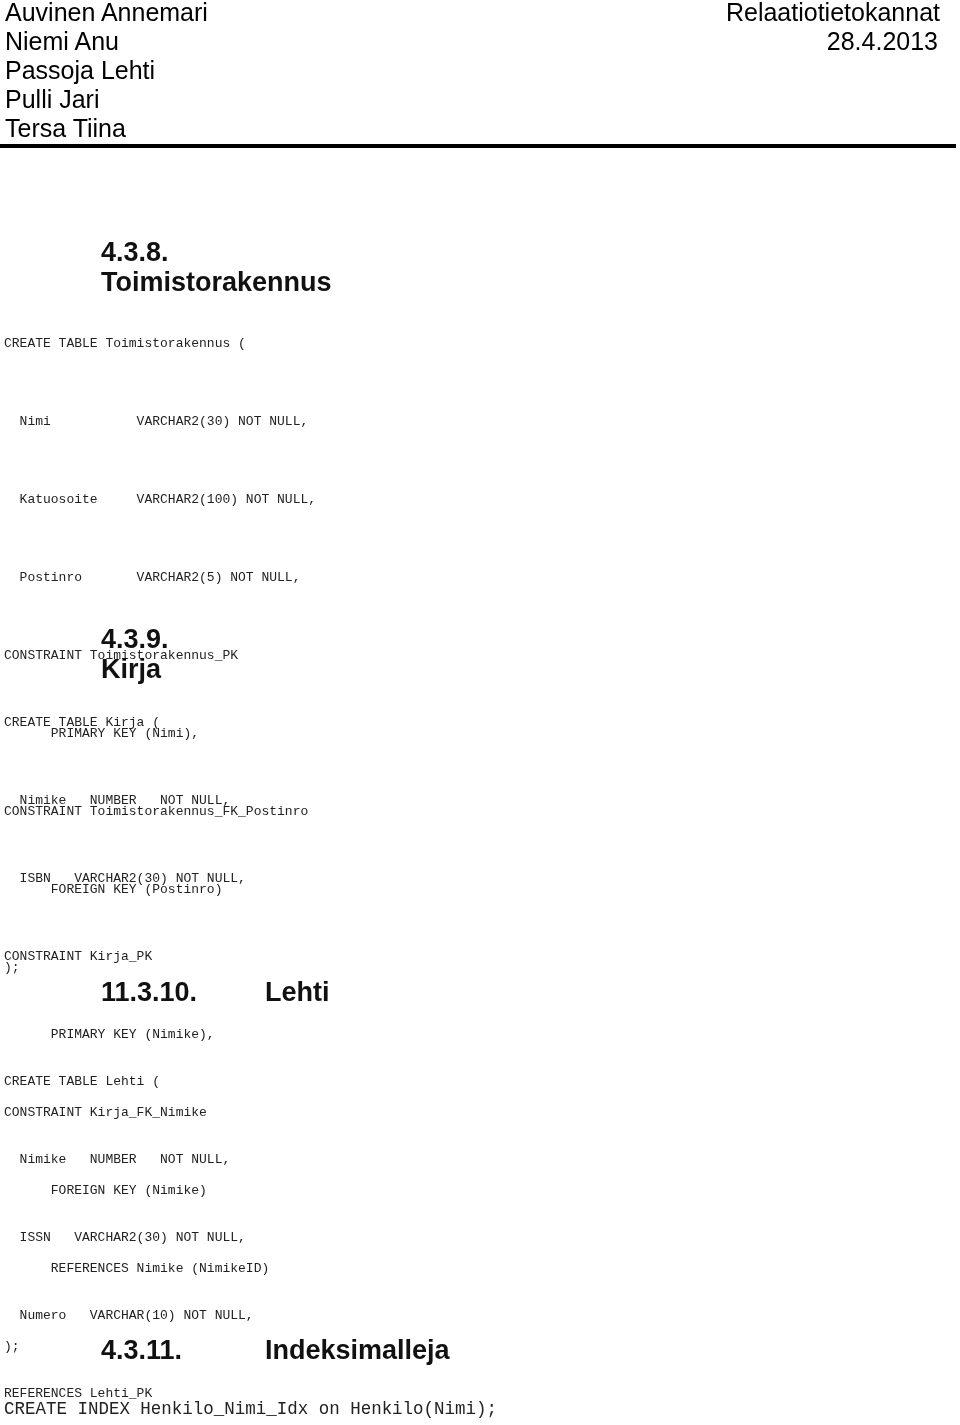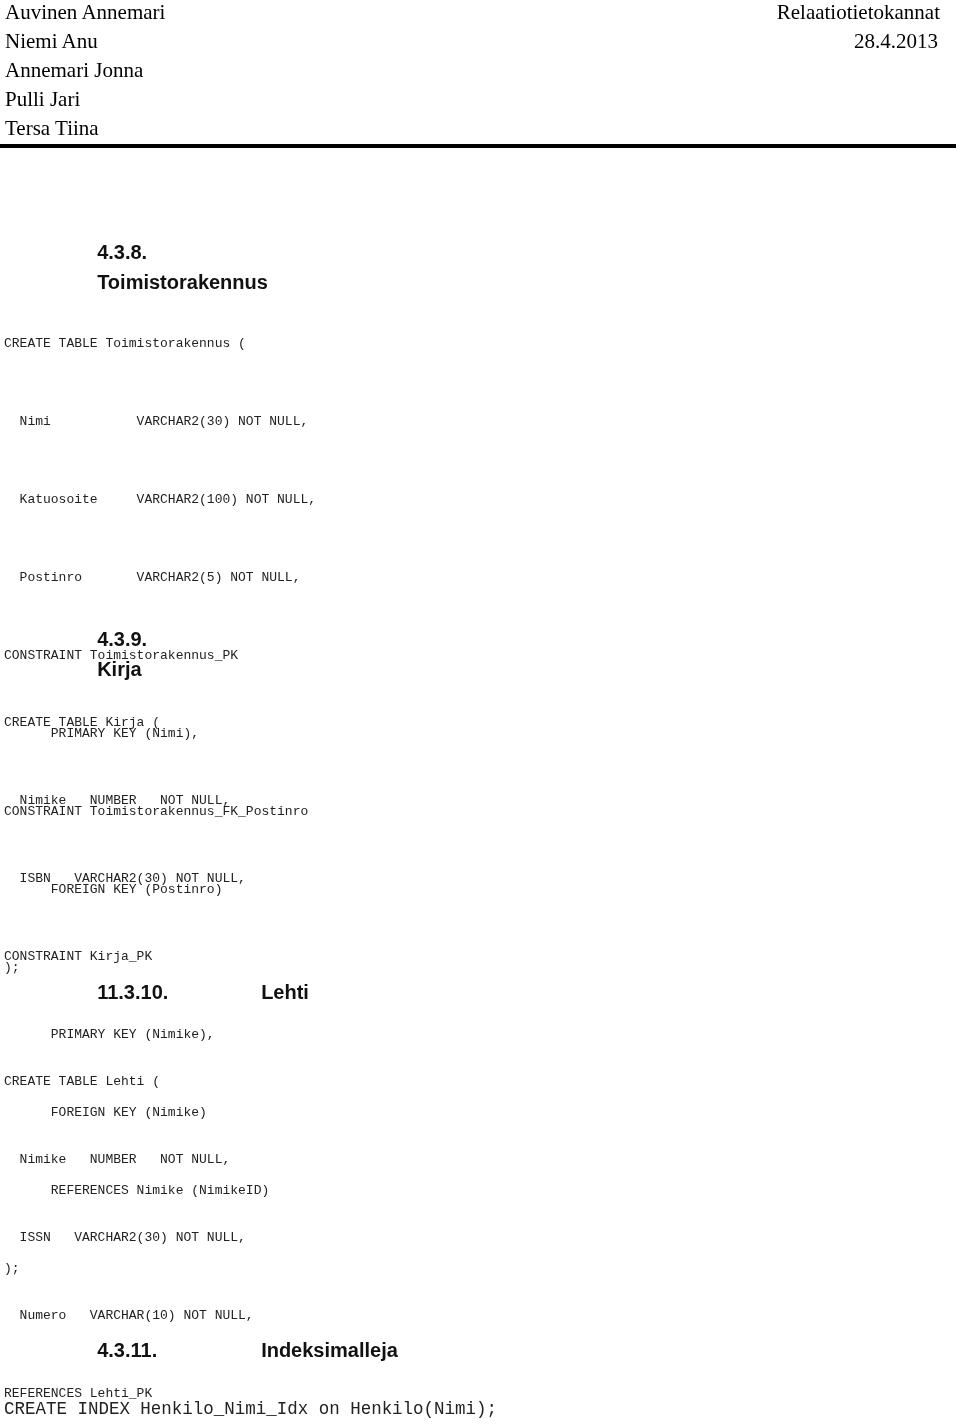--- a/index.html
+++ b/index.html
@@ -1,33 +1,33 @@
 <!DOCTYPE html>
 <html><head>
 <meta charset="utf-8">
 <style>
   html, body { margin: 0; padding: 0; background: #ffffff; }
   body { width: 960px; height: 1425px; position: relative; overflow: hidden; color: #000; }
-  .hdr { position: absolute; font-family: Liberation Serif, serif; font-size: 21px; line-height: 24px; color: #000; white-space: nowrap; }
+  .hdr { position: absolute; font-family: Liberation Sans, sans-serif; font-size: 25px; line-height: 24px; color: #000; white-space: nowrap; }
   .hdr-left { left: 5px; }
   .hdr-right { right: 20px; text-align: right; }
   .rule { position: absolute; left: 0; top: 144px; width: 956px; height: 4px; background: #000; }
-  .h { position: absolute; font-family: "Liberation Sans", sans-serif; font-weight: bold; font-size: 20px; line-height: 30px; color: #111; white-space: pre; }
+  .h { position: absolute; font-family: "Liberation Sans", sans-serif; font-weight: bold; font-size: 27px; line-height: 30px; color: #111; white-space: pre; }
   .h .num { display: inline-block; }
   .h .title { display: inline-block; }
   .code { position: absolute; left: 4px; font-family: "Liberation Mono", monospace; font-size: 13px; line-height: 26px; color: #222; white-space: pre; margin: 0; }
   .code .ln { display: block; height: 26px; }
   .code.narrow { font-size: 19px; transform: scaleX(0.92); transform-origin: left top; }
 </style>
 </head>
 <body>
 
 <div class="hdr hdr-left" style="top:0px;">Auvinen Annemari</div>
 <div class="hdr hdr-left" style="top:29px;">Niemi Anu</div>
-<div class="hdr hdr-left" style="top:58px;">Annemari Jonna</div>
+<div class="hdr hdr-left" style="top:58px;">Passoja Lehti</div>
 <div class="hdr hdr-left" style="top:87px;">Pulli Jari</div>
 <div class="hdr hdr-left" style="top:116px;">Tersa Tiina</div>
 
 <div class="hdr hdr-right" style="top:0px;">Relaatiotietokannat</div>
 <div class="hdr hdr-right" style="top:29px; right:22px;">28.4.2013</div>
 
 <div class="rule"></div>
 
 <div class="h" style="left:86px; top:207px;">
   <span class="num">4.3.8.</span>
@@ -48,20 +48,21 @@
 <div class="h" style="left:86px; top:594px;">
   <span class="num">4.3.9.</span>
   <span class="title">Kirja</span>
 </div>
 <div class="code" style="top:658px;">
   <span class="ln">CREATE TABLE Kirja (</span>
   <span class="ln">  Nimike   NUMBER   NOT NULL,</span>
   <span class="ln">  ISBN   VARCHAR2(30) NOT NULL,</span>
   <span class="ln">CONSTRAINT Kirja_PK</span>
   <span class="ln">      PRIMARY KEY (Nimike),</span>
+  <span class="ln">CONSTRAINT Kirja_FK_Nimike</span>
   <span class="ln">      FOREIGN KEY (Nimike)</span>
   <span class="ln">      REFERENCES Nimike (NimikeID)</span>
   <span class="ln">);</span>
 </div>
 
 <div class="h" style="left:86px; top:947px;">
   <span class="num" style="width:164px;">11.3.10.</span><span class="title">Lehti</span>
 </div>
 <div class="code" style="top:1017px;">
   <span class="ln">CREATE TABLE Lehti (</span>

